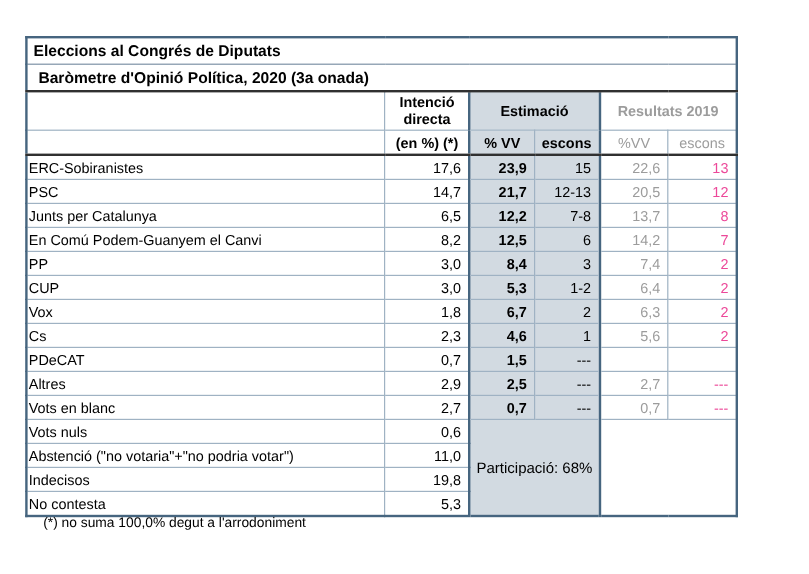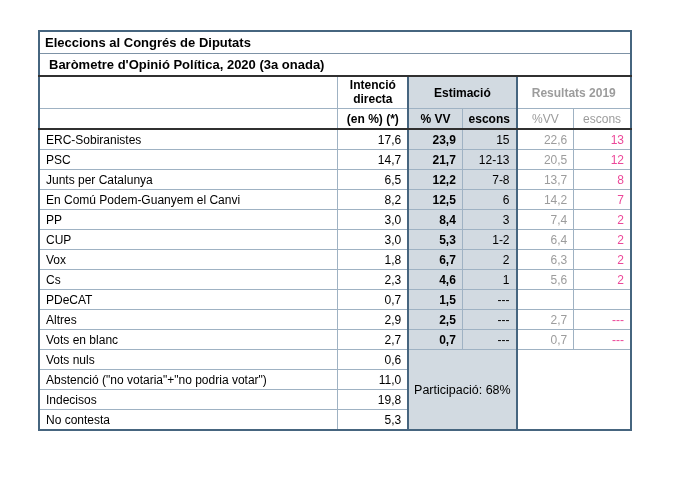--- a/index.html
+++ b/index.html
@@ -1,19 +1,19 @@
 <!DOCTYPE html>
 <html><head>
 <meta charset="utf-8">
 <style>
   html,body{margin:0;padding:0;background:#fff;}
   .page{position:relative;width:674px;height:478px;background:#ffffff;
         font-family:"Liberation Sans",sans-serif;overflow:hidden;}
 
-  table.results{position:absolute;left:38px;top:30px;width:594px;
+  table.results{position:absolute;left:21px;top:30px;width:594px;
         border-collapse:collapse;table-layout:fixed;
         border:2px solid #46657f;background:#fff;}
 
   td{font-size:12px;color:#000;padding:0 4px;height:19px;
      border:1px solid #9fb2c3;overflow:hidden;white-space:nowrap;
      vertical-align:middle;}
 
   tr.titlerow1 td{font-weight:bold;font-size:13px;height:21px;text-align:left;
      border-bottom:1px solid #7d92a6;padding-left:5px;}
   tr.titlerow2 td{font-weight:bold;font-size:13px;height:21px;text-align:left;
@@ -24,21 +24,21 @@
 
   .hdr{font-weight:bold;text-align:center;}
   .intencio-hdr{white-space:normal;line-height:1.15;font-size:12px;}
   .est-bg{background:#d2dae1;}
   .res-hdr{color:#9c9c9c;font-weight:bold;text-align:center;}
   .res-sub{color:#9c9c9c;text-align:center;font-weight:normal;}
 
   .gsep{border-left:2px solid #46657f;margin-top:24px;}
   .msep{border-left:1px solid #7d92a6;}
 
-  .c-name{text-align:left;padding-left:6px;}
+  .c-name{text-align:left;padding-left:1px;}
   .c-num{text-align:right;padding-right:6px;}
   .c-direct{border-left:1px solid #7d92a6;}
   .c-estvv{background:#d2dae1;font-weight:bold;border-left:2px solid #46657f;}
   .c-estseats{background:#d2dae1;}
   .c-resvv{color:#9c9c9c;border-left:2px solid #46657f;}
   .c-resseats{color:#ec4899;}
   .c-part{background:#d2dae1;text-align:center;vertical-align:middle;
           border-left:2px solid #46657f;font-size:12.5px;}
   .c-resblank{background:#ffffff;border-left:2px solid #46657f;}
 
@@ -183,14 +183,15 @@
           <td class="c-name">Indecisos</td>
           <td class="c-num c-direct">19,8</td>
         </tr>
         <tr>
           <td class="c-name">No contesta</td>
           <td class="c-num c-direct">5,3</td>
         </tr>
       </tbody>
   </table>
 
+  <div class="footnote">(*) no suma 100,0% degut a l'arrodoniment</div>
 
 </div>
 
 </body></html>

